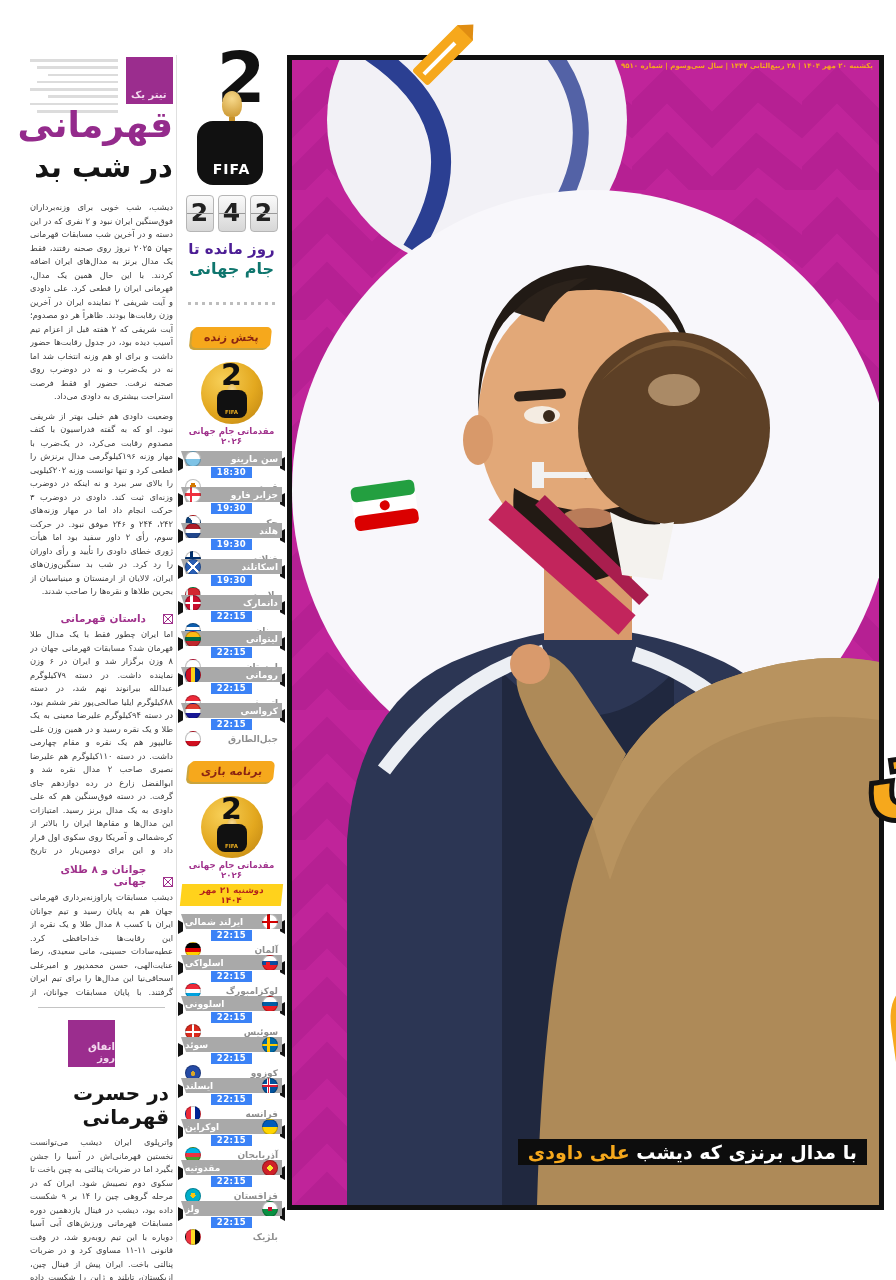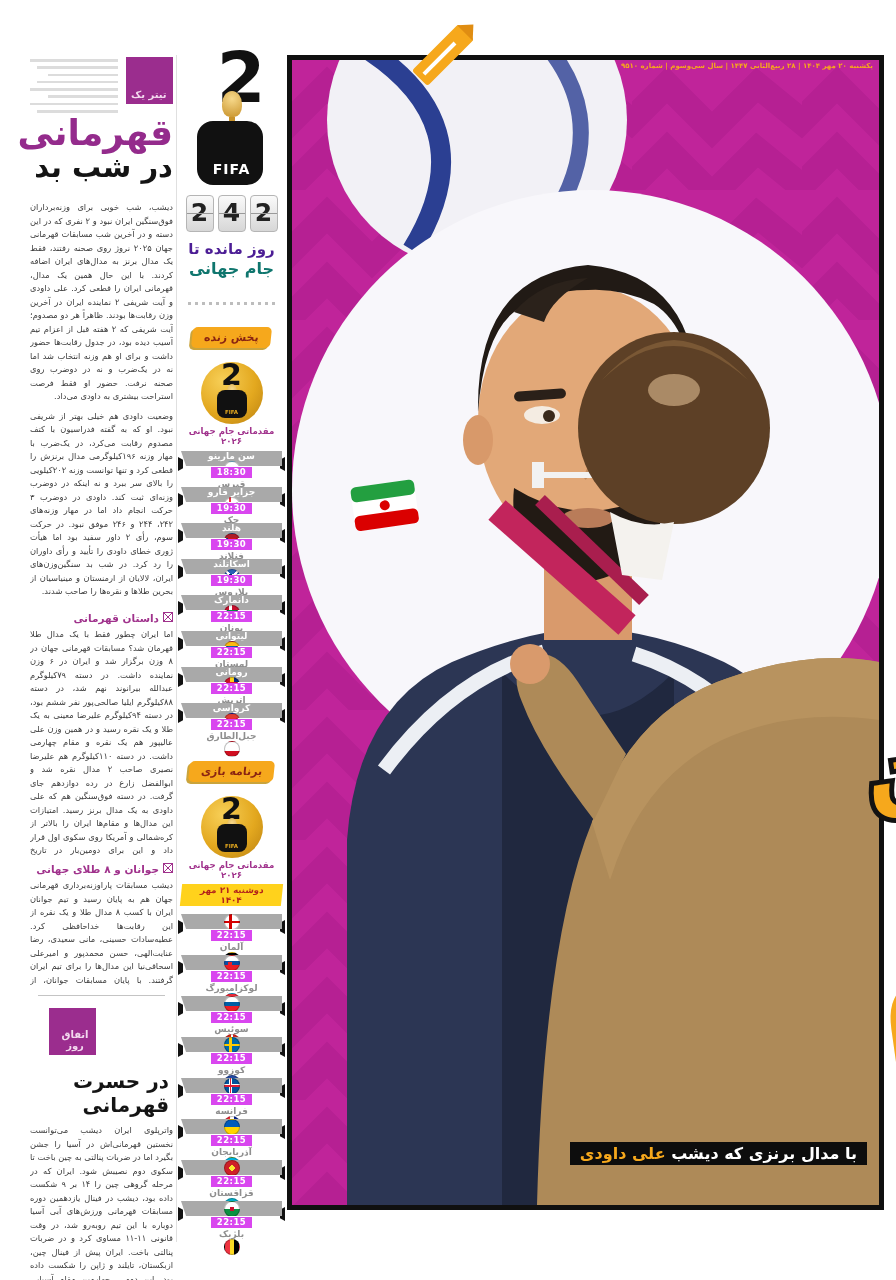--- a/index.html
+++ b/index.html
@@ -9,33 +9,33 @@
   
   .left-col{position:absolute;left:30px;top:55px;width:143px;direction:rtl;}
   .lc-head{position:relative;height:146px;}
   .kicker{width:47px;height:47px;background:#9b2d8e;position:relative;}
   .kicker span{position:absolute;bottom:4px;left:5px;color:#f3d9ee;font-size:10px;font-weight:bold;}
   .lc-head .kicker{position:absolute;top:2px;right:0;}
   .greek{position:absolute;top:4px;left:0;width:88px;}
   .greek i{display:block;height:2.5px;background:#dcdcdc;margin-bottom:4.8px;}
   .greek i:nth-child(2n){width:92%;}
   .greek i:nth-child(3n){width:80%;}
-  .hl-accent{margin:0;position:absolute;top:60px;right:0;font-size:36px;line-height:1;color:#942b8c;font-weight:800;}
+  .hl-accent{margin:0;position:absolute;top:52px;right:0;font-size:36px;line-height:1;color:#942b8c;font-weight:800;}
   .hl-black{margin:0;position:absolute;top:98px;right:0;font-size:29px;line-height:1;color:#141414;font-weight:800;}
   .body-text{font-size:8.3px;line-height:1.63;color:#3c3c3c;text-align:justify;overflow:hidden;}
   .body-text p{margin:0 0 6px 0;}
   #lead-paragraphs{height:404px;}
-  .sec-h{display:flex;align-items:flex-start;gap:4px;color:#a0328c;font-weight:bold;font-size:10.5px;margin:7px 0 4px;}
+  .sec-h{display:flex;align-items:flex-end;gap:17px;color:#a0328c;font-weight:bold;font-size:10.5px;margin:7px 0 4px;}
   .sec-icon{width:8px;height:8px;border:1.5px solid #a0328c;display:inline-block;background:
     linear-gradient(45deg,transparent 44%,#a0328c 44% 56%,transparent 56%),
     linear-gradient(-45deg,transparent 44%,#a0328c 44% 56%,transparent 56%);}
   .sec-body-0{height:228px;}
   .sec-body-1{height:106px;}
   .thin-rule{border:none;border-top:1px solid #c4c4c4;margin:10px 8px 12px 8px;}
-  .bottom-badge-row{text-align:center;padding-right:58px;}
+  .bottom-badge-row{text-align:right;padding-right:58px;}
   .hl-bottom{margin:10px 4px 7px 0;font-size:20px;color:#141414;font-weight:800;}
   #bottom-body{height:158px;}
 
   
   .mid-col{position:absolute;left:176px;top:55px;width:108px;border-left:1px solid #e0e0e0;
            box-sizing:border-box;padding:0 2px 0 4px;text-align:center;direction:rtl;}
   .fifa-logo{width:84px;height:128px;margin:2px auto 0;position:relative;}
   .fifa-logo .n2{position:absolute;top:-14px;right:8px;font-size:70px;font-weight:800;color:#111;line-height:1;}
   .fifa-logo .n6box{position:absolute;bottom:0;left:7px;width:66px;height:64px;background:#111;border-radius:16px;}
   .fifa-logo .fifa-word{position:absolute;bottom:8px;left:0;width:100%;text-align:center;color:#fff;
@@ -63,25 +63,25 @@
               background:radial-gradient(circle at 50% 30%,#f7d98b,#c8922a);border-radius:50% 50% 40% 40%;}
   .sched-caption{font-size:8.6px;font-weight:800;color:#a0328c;margin:2px 0 2px;}
   .date-chip{display:inline-block;background:#ffd21c;color:#b3231a;font-size:8.6px;font-weight:800;
              padding:1px 7px;transform:skewX(-6deg);margin:2px 0 3px;}
   .fixtures{margin-top:5px;}
   .fixture{position:relative;height:34px;margin-bottom:2px;}
   .fixtures.tall .fixture{height:38px;margin-bottom:3px;}
   .fixture::before,.fixture::after{content:"";position:absolute;top:6px;width:5px;height:14px;background:#111;}
   .fixture::before{right:-3px;clip-path:polygon(100% 0,0 20%,0 80%,100% 100%);}
   .fixture::after{left:-3px;clip-path:polygon(0 0,100% 20%,100% 80%,0 100%);}
-  .f-line{display:flex;align-items:center;justify-content:space-between;height:15px;padding:0 4px;flex-direction:column;}
+  .f-line{display:flex;align-items:center;justify-content:space-between;height:15px;padding:0 4px;}
   .f-t1{background:#a9a9a9;clip-path:polygon(0 0,100% 0,100% 100%,5% 100%);}
   .f-t1 .tname{color:#fff;}
   .f-mid{height:11px;display:flex;align-items:center;justify-content:center;margin:1px 0;}
-  .time{background:#d946ef;color:#fff;font-size:8.5px;font-weight:800;padding:0 6px;line-height:11px;letter-spacing:.5px;direction:ltr;}
+  .time{background:#3b82f6;color:#fff;font-size:8.5px;font-weight:800;padding:0 6px;line-height:11px;letter-spacing:.5px;direction:ltr;}
   .f-t2 .tname{color:#8f8f8f;}
   .tname{font-size:9px;font-weight:800;white-space:nowrap;}
   .flag{width:14px;height:14px;border-radius:50%;flex:0 0 14px;border:1px solid rgba(0,0,0,.25);background-size:cover;}
 
   
   .fl-san-marino{background:linear-gradient(180deg,#fff 0 50%,#7ec3e6 50%);}
   .fl-cyprus{background:radial-gradient(ellipse at 50% 42%,#d57800 0 26%,transparent 27%),#fff;}
   .fl-faroe{background:linear-gradient(90deg,transparent 30%,#ef303e 30% 46%,transparent 46%),linear-gradient(180deg,transparent 38%,#ef303e 38% 58%,transparent 58%),#fff;}
   .fl-czech{background:radial-gradient(circle at 0% 50%,#11457e 0 40%,transparent 41%),linear-gradient(180deg,#fff 0 50%,#d7141a 50%);}
   .fl-netherlands{background:linear-gradient(180deg,#ae1c28 0 33%,#fff 33% 66%,#21468b 66%);}
@@ -124,21 +124,21 @@
   .overlay-title{position:absolute;top:22px;right:228px;left:4px;text-align:left;color:#8f3390;
                  font-size:80px;font-weight:800;line-height:1;-webkit-text-stroke:3px #ffffff;
                  text-shadow:0 0 2px #fff;white-space:nowrap;}
   .pencil{position:absolute;top:-16px;left:118px;width:66px;height:22px;background:#f6a81c;
           transform:rotate(-45deg);border-radius:3px;}
   .pencil::after{content:"";position:absolute;top:9px;left:6px;width:44px;height:4px;background:#fff;}
   .pencil::before{content:"";position:absolute;top:0;right:-10px;border-top:11px solid transparent;
                   border-bottom:11px solid transparent;border-left:12px solid #e08d12;}
   .headline-svg{position:absolute;left:0;bottom:88px;width:100%;height:400px;overflow:visible;}
   .subhead{position:absolute;right:12px;bottom:40px;display:flex;flex-direction:column;align-items:flex-end;gap:5px;}
-  .subhead .line{background:#0d0d0d;color:#fff;font-size:16px;font-weight:800;padding:2px 10px;white-space:nowrap;}
+  .subhead .line{background:#0d0d0d;color:#fff;font-size:19px;font-weight:800;padding:2px 10px;white-space:nowrap;}
   .subhead .name{color:#f6a81c;}
 </style>
 </head>
 <body>
 
 <div class="page">
 
   <aside class="left-col">
     <div class="lc-head">
       <div class="greek">

